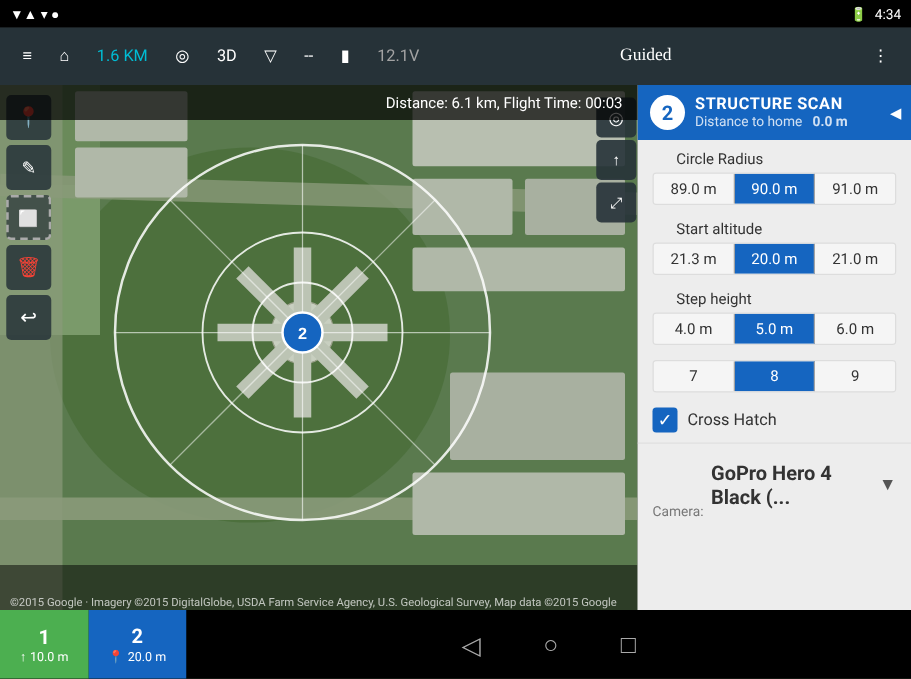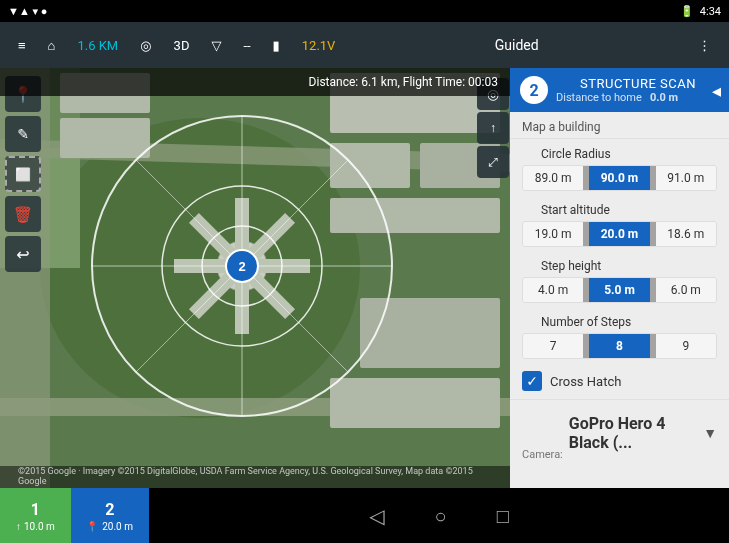--- a/index.html
+++ b/index.html
@@ -52,26 +52,27 @@
       display: flex;
       align-items: center;
       justify-content: center;
       padding: 0 10px;
       height: 100%;
       color: #fff;
       font-size: 13px;
       cursor: pointer;
     }
     .toolbar-item.active { color: #00bcd4; }
-    .toolbar-item.green { color: #eab308; }
+    .toolbar-item.green { color: #a3a3a3; }
     .toolbar-title {
       flex: 1;
       text-align: center;
       color: #fff;
       font-size: 14px;
+      font-family: Liberation Serif, serif;
     }
 
     
     .map-area {
       position: absolute;
       top: 68px; left: 0;
       width: 510px;
       bottom: 55px;
       overflow: hidden;
       background: #4a6741;
@@ -185,23 +186,22 @@
       align-items: center;
       justify-content: center;
       color: #1565c0;
       font-weight: bold;
       font-size: 16px;
       flex-shrink: 0;
     }
     .panel-header-text h3 {
       color: #fff;
       font-size: 13px;
-      font-weight: normal;
+      font-weight: bold;
       letter-spacing: 0.5px;
-      margin-left: 24px;
     }
     .panel-header-text p {
       color: rgba(255,255,255,0.8);
       font-size: 11px;
     }
     .panel-arrow {
       position: absolute;
       right: 8px;
       color: #fff;
       font-size: 18px;
@@ -232,27 +232,27 @@
       border-radius: 3px;
       overflow: hidden;
     }
     .spinner-val {
       flex: 1;
       text-align: center;
       padding: 5px 2px;
       font-size: 12px;
       color: #333;
       background: #f5f5f5;
-      border-right: 6px solid #a3a3a3;
+      border-right: 1px solid #a3a3a3;
     }
     .spinner-val:last-child { border-right: none; text-align: center; }
     .spinner-val.selected {
       background: #1565c0;
       color: #fff;
-      font-weight: bold;
+      font-weight: normal;
     }
 
     
     .checkbox-row {
       display: flex;
       align-items: center;
       padding: 8px 12px;
       gap: 8px;
     }
     .checkbox-box {
@@ -349,25 +349,25 @@
       font-size: 20px;
       cursor: pointer;
     }
 
     
     .map-copyright {
       position: absolute;
       bottom: 55px;
       left: 0;
       right: 219px;
-      height: 22px;
+      height: 36px;
       background: rgba(0,0,0,0.5);
       display: flex;
-      align-items: flex-start;
-      padding: 0 18px;
+      align-items: flex-end;
+      padding: 0 8px;
     }
     .map-copyright span {
       color: rgba(255,255,255,0.7);
       font-size: 9px;
     }
 
     
     .map-svg {
       position: absolute;
       top: 0; left: 0;
@@ -480,51 +480,49 @@
       <h3>STRUCTURE SCAN</h3>
       <p>
         <span>Distance to home</span>
         &nbsp;
         <span style="font-weight:bold;">0.0 m</span>
       </p>
     </div>
     <div class="panel-arrow">◂</div>
   </div>
 
-  <div class="panel-subtitle">Map a building</div>
 
   <div class="spinner-row">
     <div class="spinner-label">Circle Radius</div>
     <div class="spinner-controls">
       <div class="spinner-val">89.0 m</div>
       <div class="spinner-val selected">90.0 m</div>
       <div class="spinner-val">91.0 m</div>
     </div>
   </div>
 
   <div class="spinner-row">
     <div class="spinner-label">Start altitude</div>
     <div class="spinner-controls">
-      <div class="spinner-val">19.0 m</div>
+      <div class="spinner-val">21.3 m</div>
       <div class="spinner-val selected">20.0 m</div>
-      <div class="spinner-val">18.6 m</div>
+      <div class="spinner-val">21.0 m</div>
     </div>
   </div>
 
   <div class="spinner-row">
     <div class="spinner-label">Step height</div>
     <div class="spinner-controls">
       <div class="spinner-val">4.0 m</div>
       <div class="spinner-val selected">5.0 m</div>
       <div class="spinner-val">6.0 m</div>
     </div>
   </div>
 
   <div class="spinner-row">
-    <div class="spinner-label">Number of Steps</div>
     <div class="spinner-controls">
       <div class="spinner-val">7</div>
       <div class="spinner-val selected">8</div>
       <div class="spinner-val">9</div>
     </div>
   </div>
 
   <div class="checkbox-row">
     <div class="checkbox-box">✓</div>
     <span class="checkbox-label">Cross Hatch</span>

